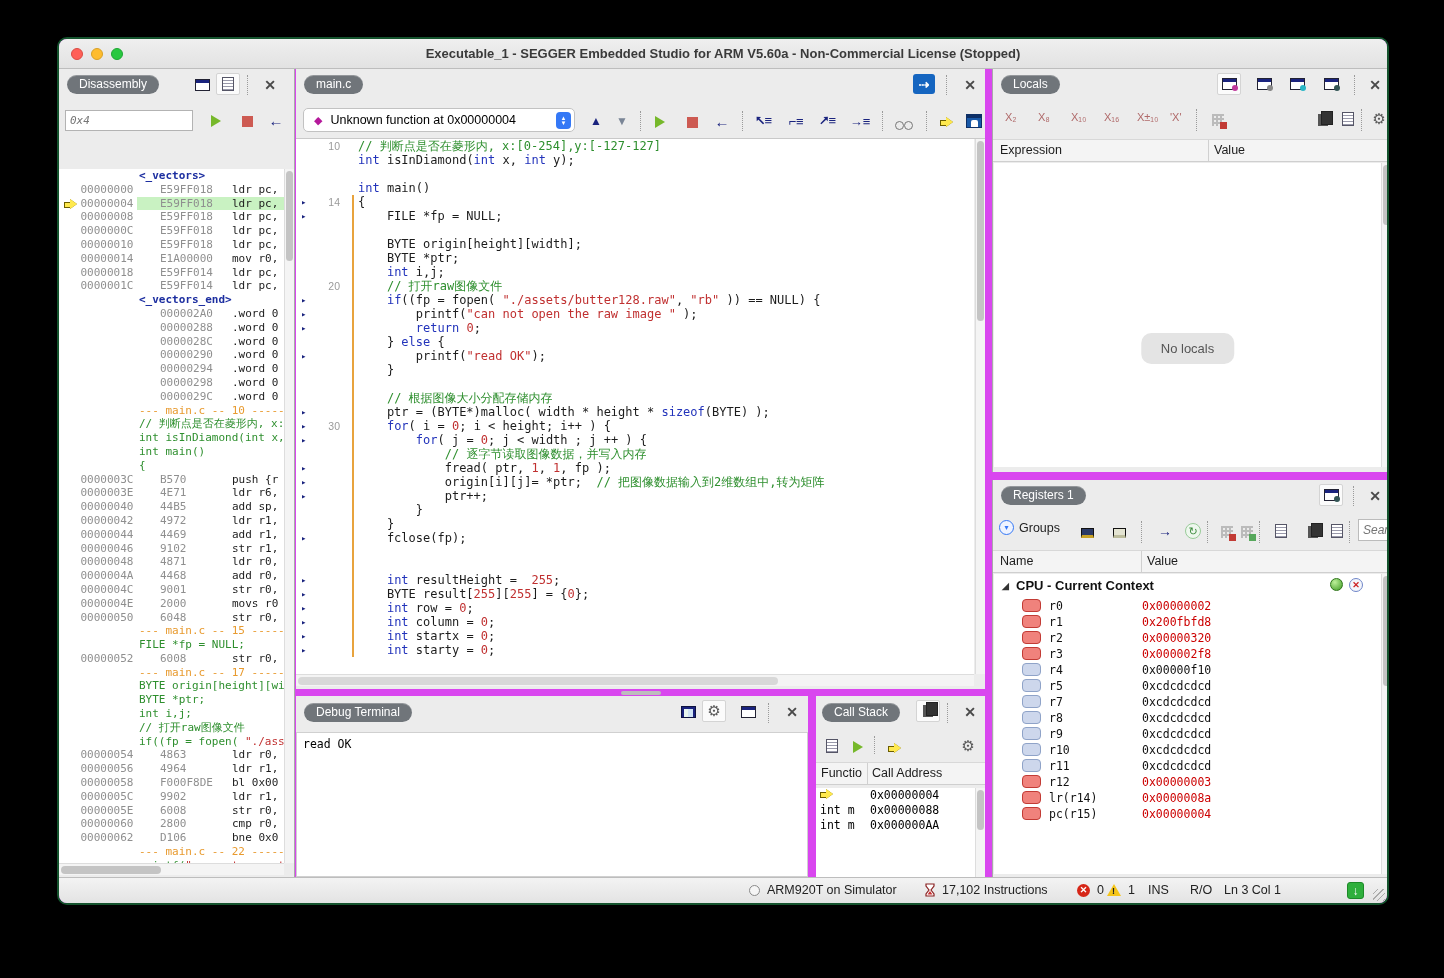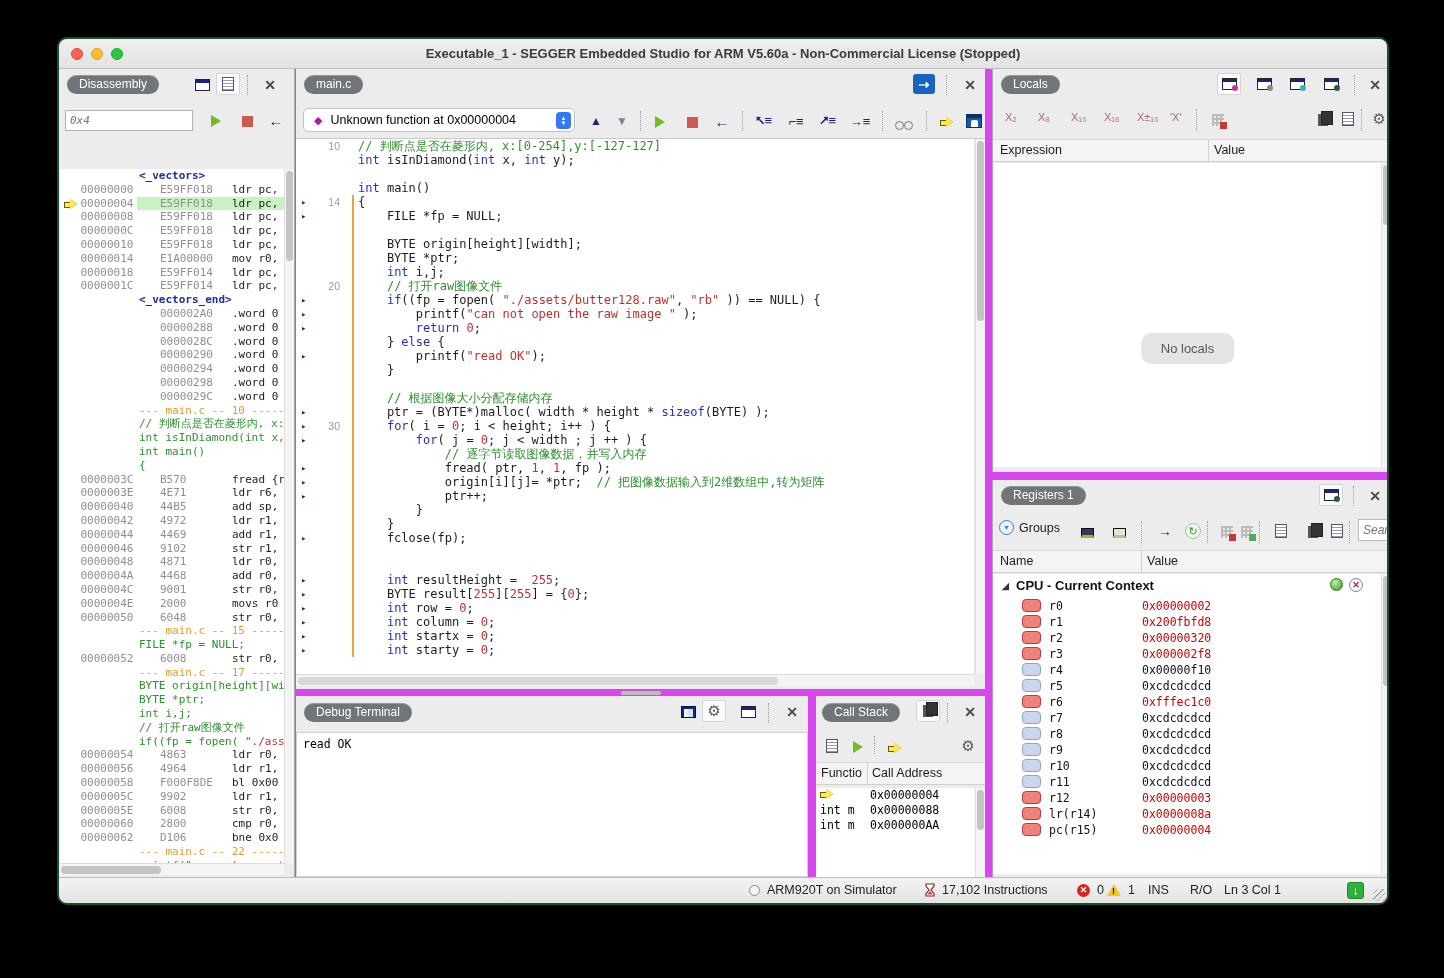--- a/index.html
+++ b/index.html
@@ -198,21 +198,21 @@
         <div class="dis-row"><span class="op">0000028C</span><span class="ins">.word 0</span></div>
         <div class="dis-row"><span class="op">00000290</span><span class="ins">.word 0</span></div>
         <div class="dis-row"><span class="op">00000294</span><span class="ins">.word 0</span></div>
         <div class="dis-row"><span class="op">00000298</span><span class="ins">.word 0</span></div>
         <div class="dis-row"><span class="op">0000029C</span><span class="ins">.word 0</span></div>
         <div class="dis-row"><span class="sep">--- main.c -- 10 ----------------</span></div>
         <div class="dis-row"><span class="srcl"><span class="c">// 判断点是否在菱形内, x:[</span></span></div>
         <div class="dis-row"><span class="srcl"><span class="g">int isInDiamond(int x,</span></span></div>
         <div class="dis-row"><span class="srcl"><span class="g">int main()</span></span></div>
         <div class="dis-row"><span class="srcl"><span class="g">{</span></span></div>
-        <div class="dis-row"><span class="addr">0000003C</span><span class="op">B570</span><span class="ins">fread {r</span></div>
+        <div class="dis-row"><span class="addr">0000003C</span><span class="op">B570</span><span class="ins">push {r</span></div>
         <div class="dis-row"><span class="addr">0000003E</span><span class="op">4E71</span><span class="ins">ldr r6,</span></div>
         <div class="dis-row"><span class="addr">00000040</span><span class="op">44B5</span><span class="ins">add sp,</span></div>
         <div class="dis-row"><span class="addr">00000042</span><span class="op">4972</span><span class="ins">ldr r1,</span></div>
         <div class="dis-row"><span class="addr">00000044</span><span class="op">4469</span><span class="ins">add r1,</span></div>
         <div class="dis-row"><span class="addr">00000046</span><span class="op">9102</span><span class="ins">str r1,</span></div>
         <div class="dis-row"><span class="addr">00000048</span><span class="op">4871</span><span class="ins">ldr r0,</span></div>
         <div class="dis-row"><span class="addr">0000004A</span><span class="op">4468</span><span class="ins">add r0,</span></div>
         <div class="dis-row"><span class="addr">0000004C</span><span class="op">9001</span><span class="ins">str r0,</span></div>
         <div class="dis-row"><span class="addr">0000004E</span><span class="op">2000</span><span class="ins">movs r0</span></div>
         <div class="dis-row"><span class="addr">00000050</span><span class="op">6048</span><span class="ins">str r0,</span></div>
@@ -584,25 +584,20 @@
               <span class="badge same"></span>
               <span class="rname">r4</span>
               <span class="rval">0x00000f10</span>
             </div>
             <div class="reg-row">
               <span class="badge same"></span>
               <span class="rname">r5</span>
               <span class="rval">0xcdcdcdcd</span>
             </div>
             <div class="reg-row">
-              <span class="badge chg"></span>
-              <span class="rname">r6</span>
-              <span class="rval chg">0xfffec1c0</span>
-            </div>
-            <div class="reg-row">
               <span class="badge same"></span>
               <span class="rname">r7</span>
               <span class="rval">0xcdcdcdcd</span>
             </div>
             <div class="reg-row">
               <span class="badge same"></span>
               <span class="rname">r8</span>
               <span class="rval">0xcdcdcdcd</span>
             </div>
             <div class="reg-row">

